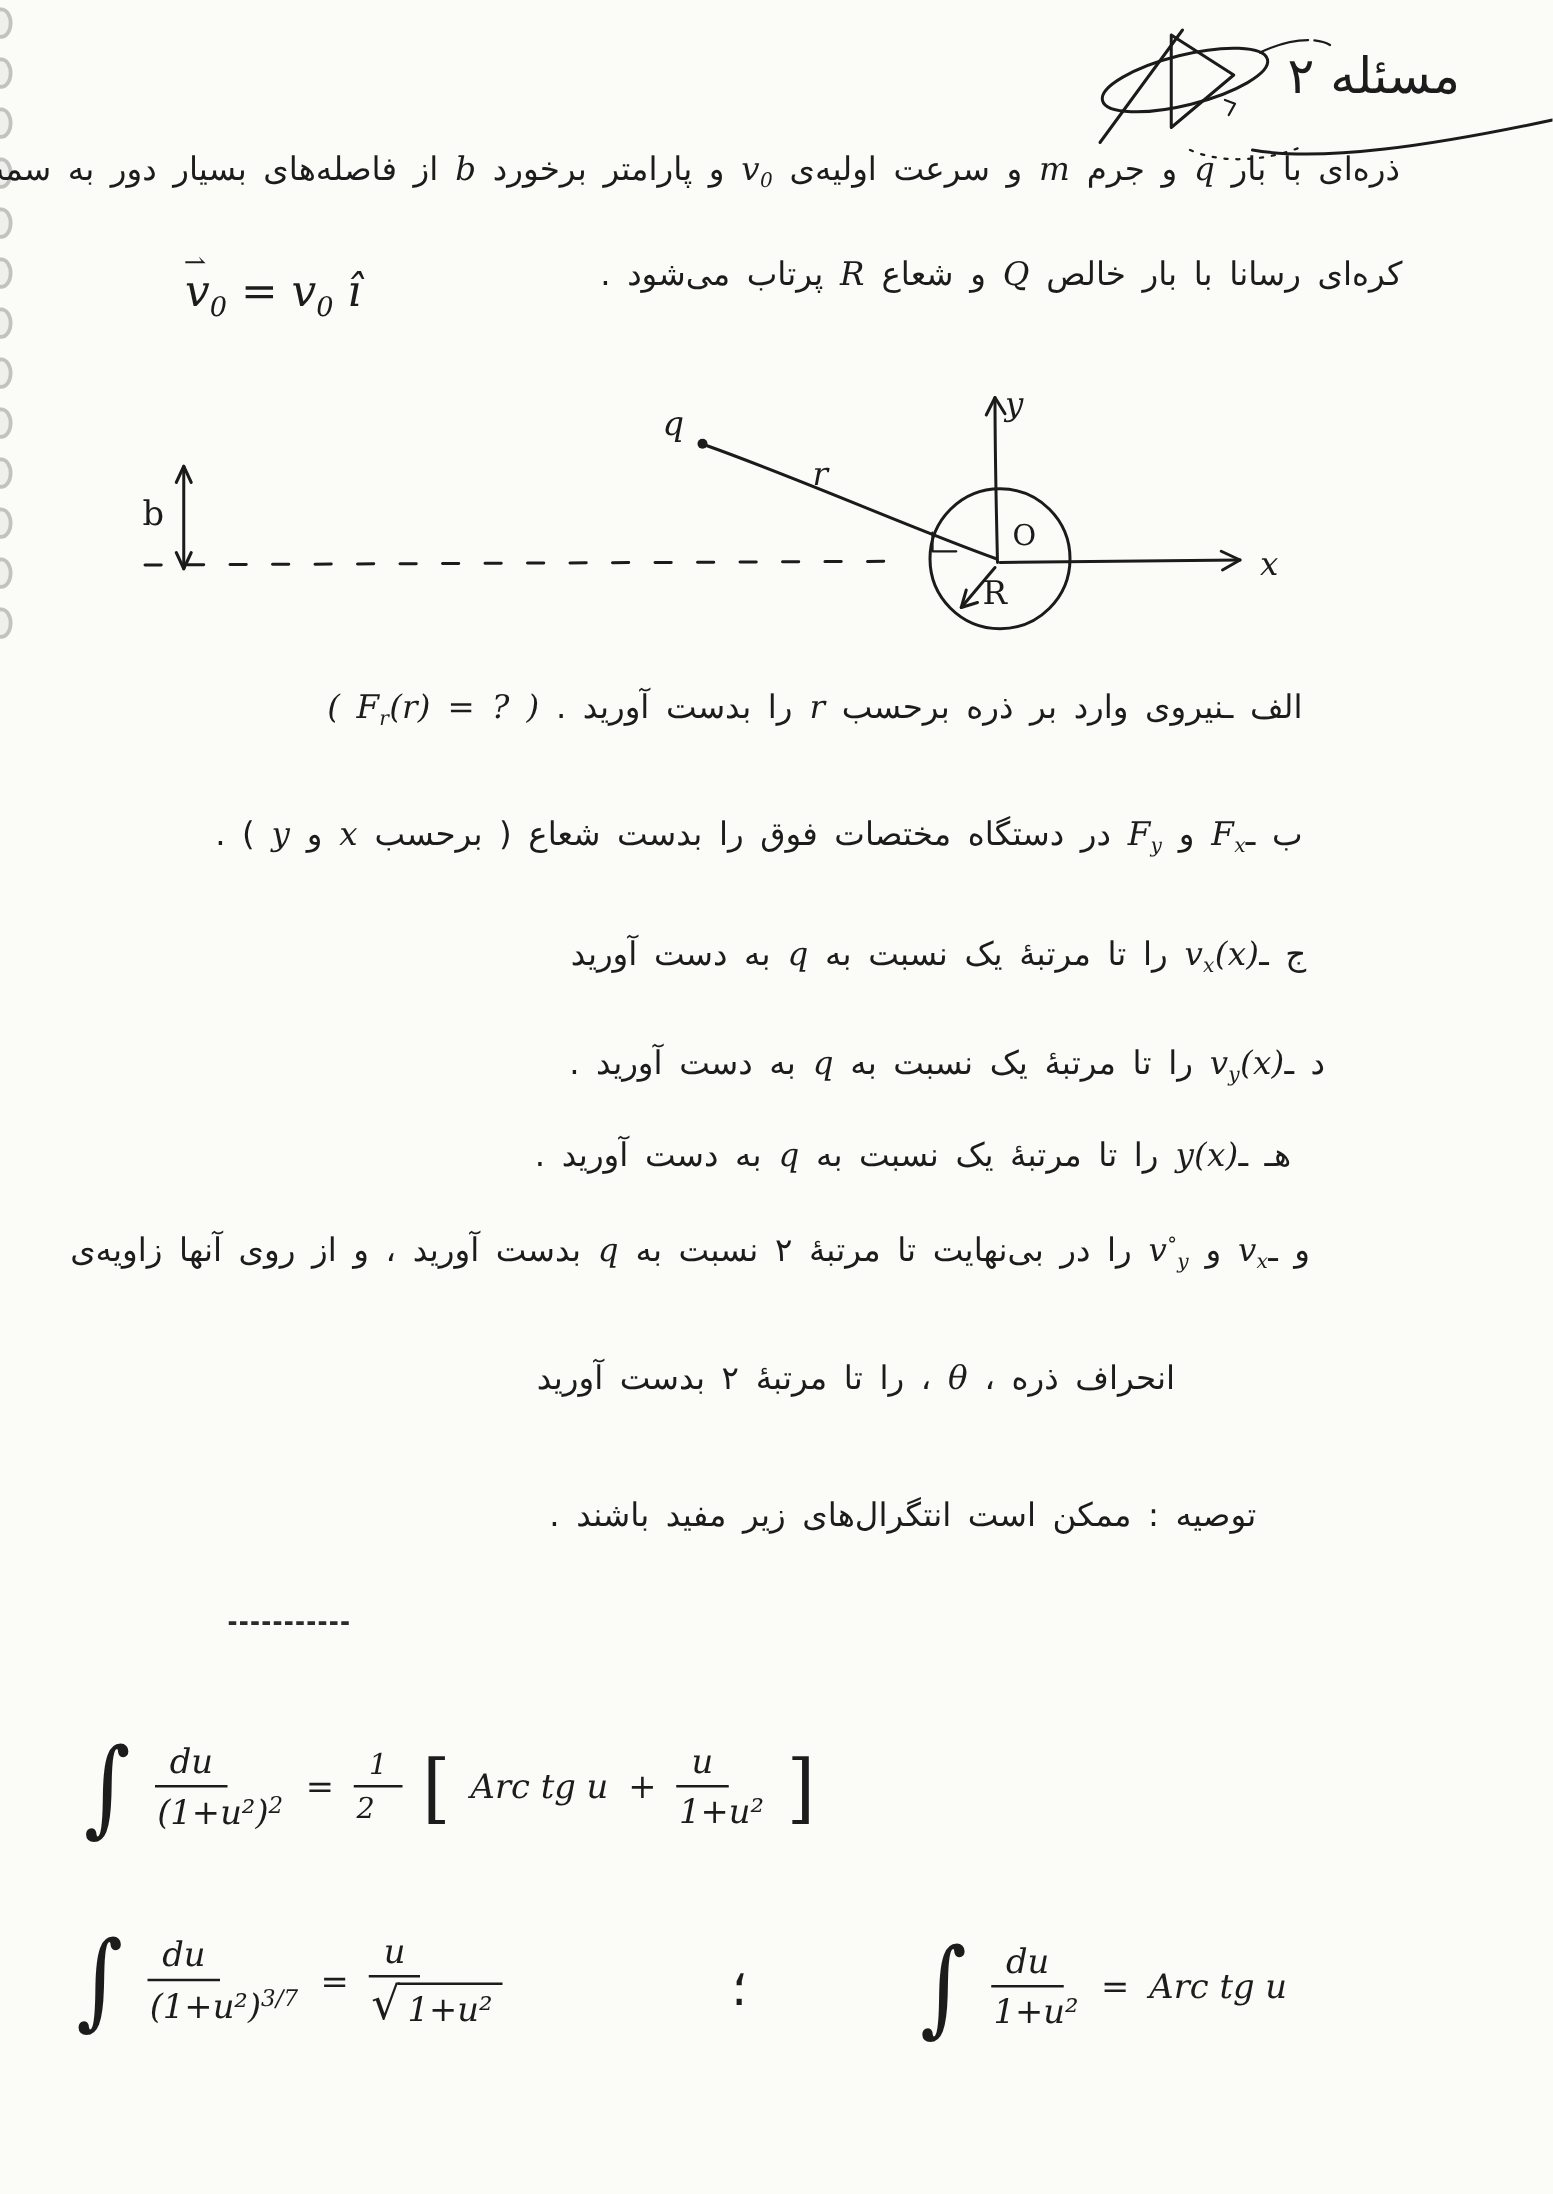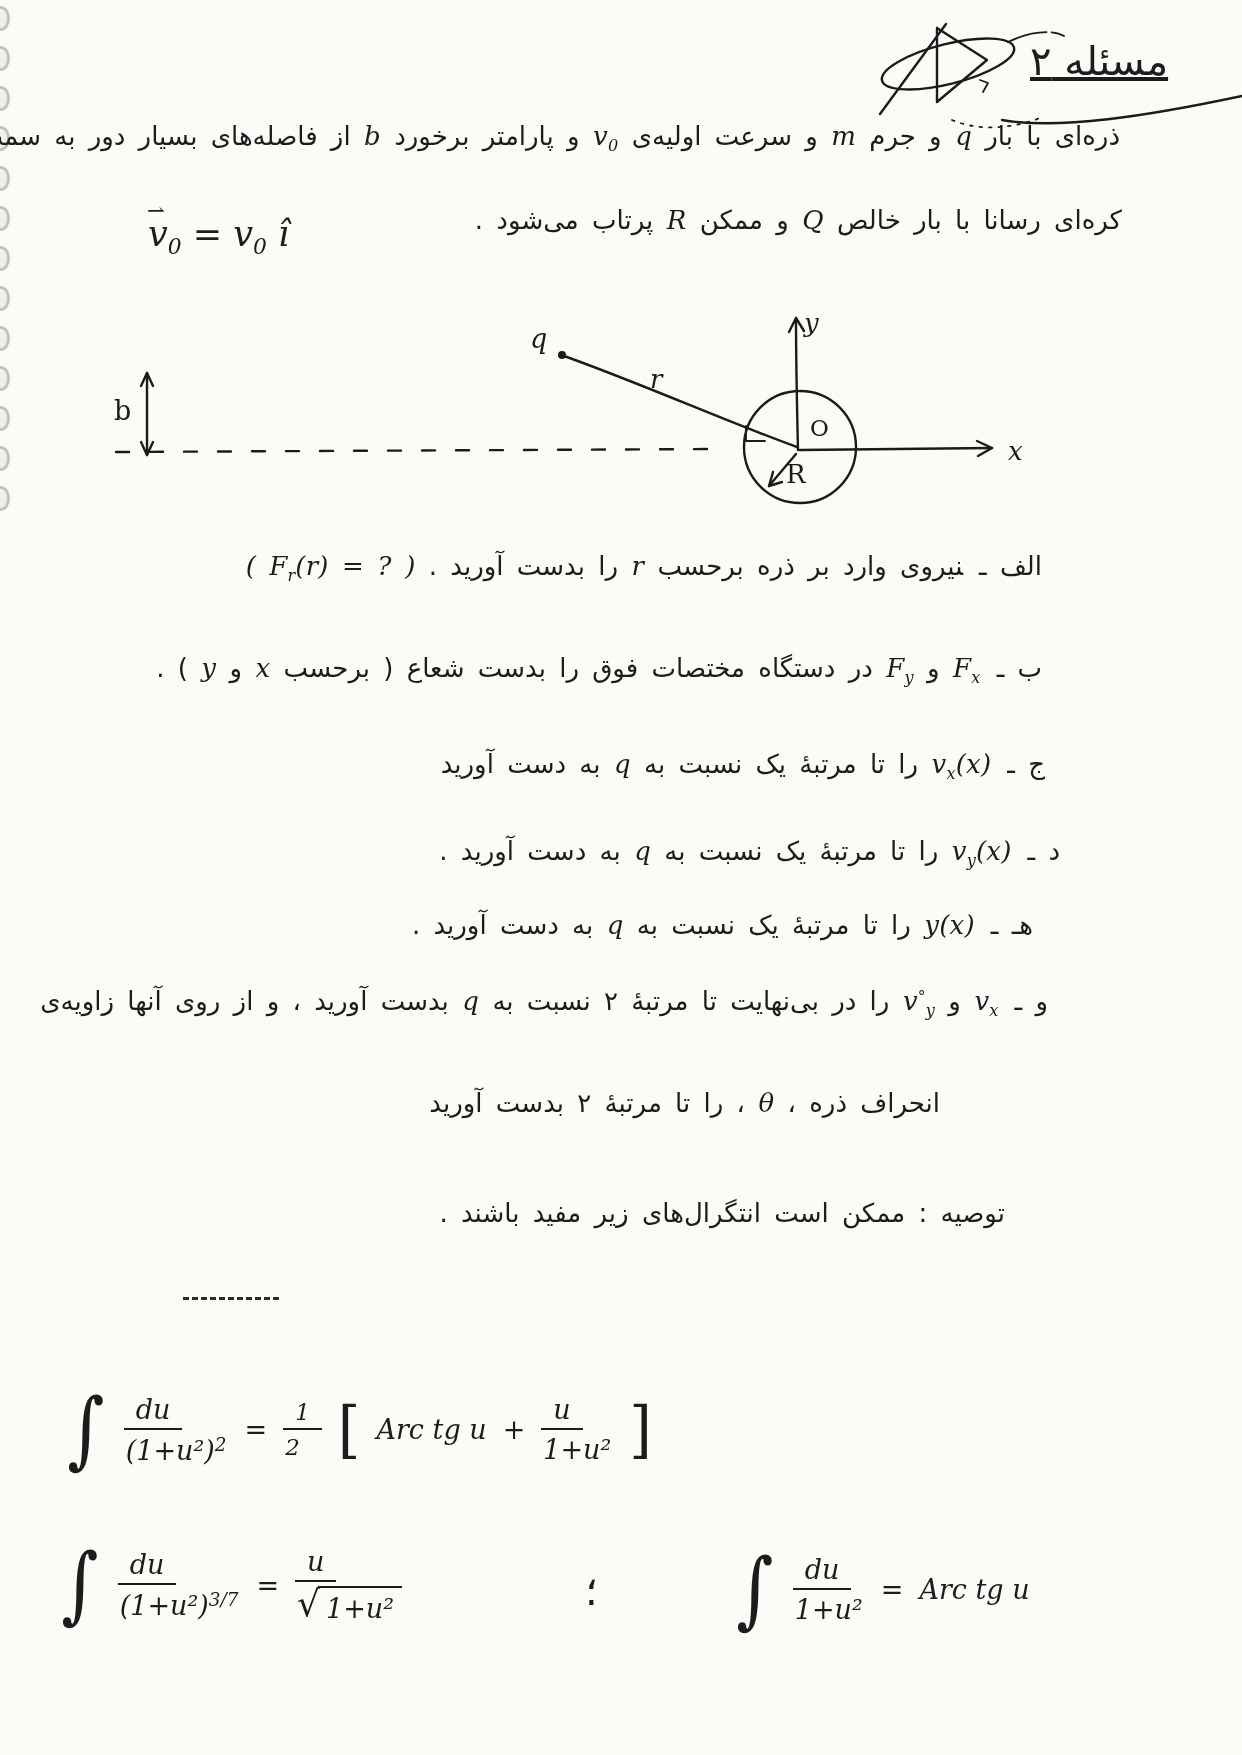--- a/index.html
+++ b/index.html
@@ -14,33 +14,33 @@
     position:absolute;left:-8px;width:18px;height:25px;border-radius:50%;
     background:#efefec;border:3px solid #c2c2bе;border:3px solid #c2c2be;box-sizing:border-box;
   }
   
   .line{
     position:absolute;direction:rtl;text-align:right;
     font-size:26px;line-height:1.4;word-spacing:5px;letter-spacing:.2px;
     white-space:nowrap;
   }
   .line .fa{font-family:"DejaVu Sans",sans-serif}
-  .part-label{margin-left:16px}
+  .part-label{margin-left:0}
   .math{
     direction:ltr;unicode-bidi:isolate;
     font-family:"DejaVu Serif",serif;font-style:italic;
   }
   .math sub{font-size:.62em;vertical-align:-.35em;line-height:1}
   .math sup{font-size:.6em;vertical-align:.55em;line-height:1}
   .vec{position:relative}
   .vec::after{content:"⇀";position:absolute;left:-1px;top:-.72em;font-size:.62em}
   
   .title{
     position:absolute;left:1030px;top:38px;direction:rtl;white-space:nowrap;
-    font-size:40px;letter-spacing:1px;text-decoration:underline;
+    font-size:40px;letter-spacing:1px;
   }
   
   .formula{
     position:absolute;font-family:"DejaVu Serif",serif;font-style:italic;
     font-size:35px;direction:ltr;
   }
   
   .integral{
     position:absolute;display:flex;align-items:center;gap:16px;direction:ltr;
     font-family:"DejaVu Serif",serif;font-style:italic;font-size:27px;line-height:1.15;
@@ -92,21 +92,21 @@
     <path class="stroke thin" d="M94,100 C122,112 156,108 182,98" stroke-dasharray="2.5,7"></path>
     <path class="stroke thin" d="M150,22 C175,10 196,10 206,16" stroke-dasharray="40,5"></path>
   </svg>
 
   <div class="title">مسئله ۲</div>
   <svg style="left:998px;top:86px" width="246" height="42" viewBox="0 0 246 42">
     <path class="stroke" d="M4,34 C60,44 150,30 244,10"></path>
   </svg>
 
   <div class="line" style="left:28px;top:118px;width:1092px"><span class="fa">ذره‌ای با بار </span><span class="math"><span>q</span></span><span class="fa"> و جرم </span><span class="math"><span>m</span></span><span class="fa"> و سرعت اولیه‌ی </span><span class="math"><span>v</span><sub>0</sub></span><span class="fa"> و پارامتر برخورد </span><span class="math"><span>b</span></span><span class="fa"> از فاصله‌های بسیار دور به سمت</span></div>
-  <div class="line" style="left:620px;top:202px;width:502px"><span class="fa">کره‌ای رسانا با بار خالص </span><span class="math"><span>Q</span></span><span class="fa"> و ممکن </span><span class="math"><span>R</span></span><span class="fa"> پرتاب می‌شود .</span></div>
+  <div class="line" style="left:620px;top:202px;width:502px"><span class="fa">کره‌ای رسانا با بار خالص </span><span class="math"><span>Q</span></span><span class="fa"> و شعاع </span><span class="math"><span>R</span></span><span class="fa"> پرتاب می‌شود .</span></div>
   <div class="formula" style="left:148px;top:214px"><span class="math"><span class="vec">v</span><sub>0</sub><span> = v</span><sub>0</sub><span> î</span></span></div>
 
   <svg style="left:80px;top:298px" width="980" height="230" viewBox="0 0 980 230">
 
     <g>
       <path class="stroke" d="M67,75 L67,157"></path>
       <path class="stroke" d="M67,75 l-6,13 M67,75 l6,13"></path>
       <path class="stroke" d="M67,157 l-6,-13 M67,157 l6,-13"></path>
     </g>
     <text x="34" y="122" font-size="27" font-family="DejaVu Serif, serif">b</text>

